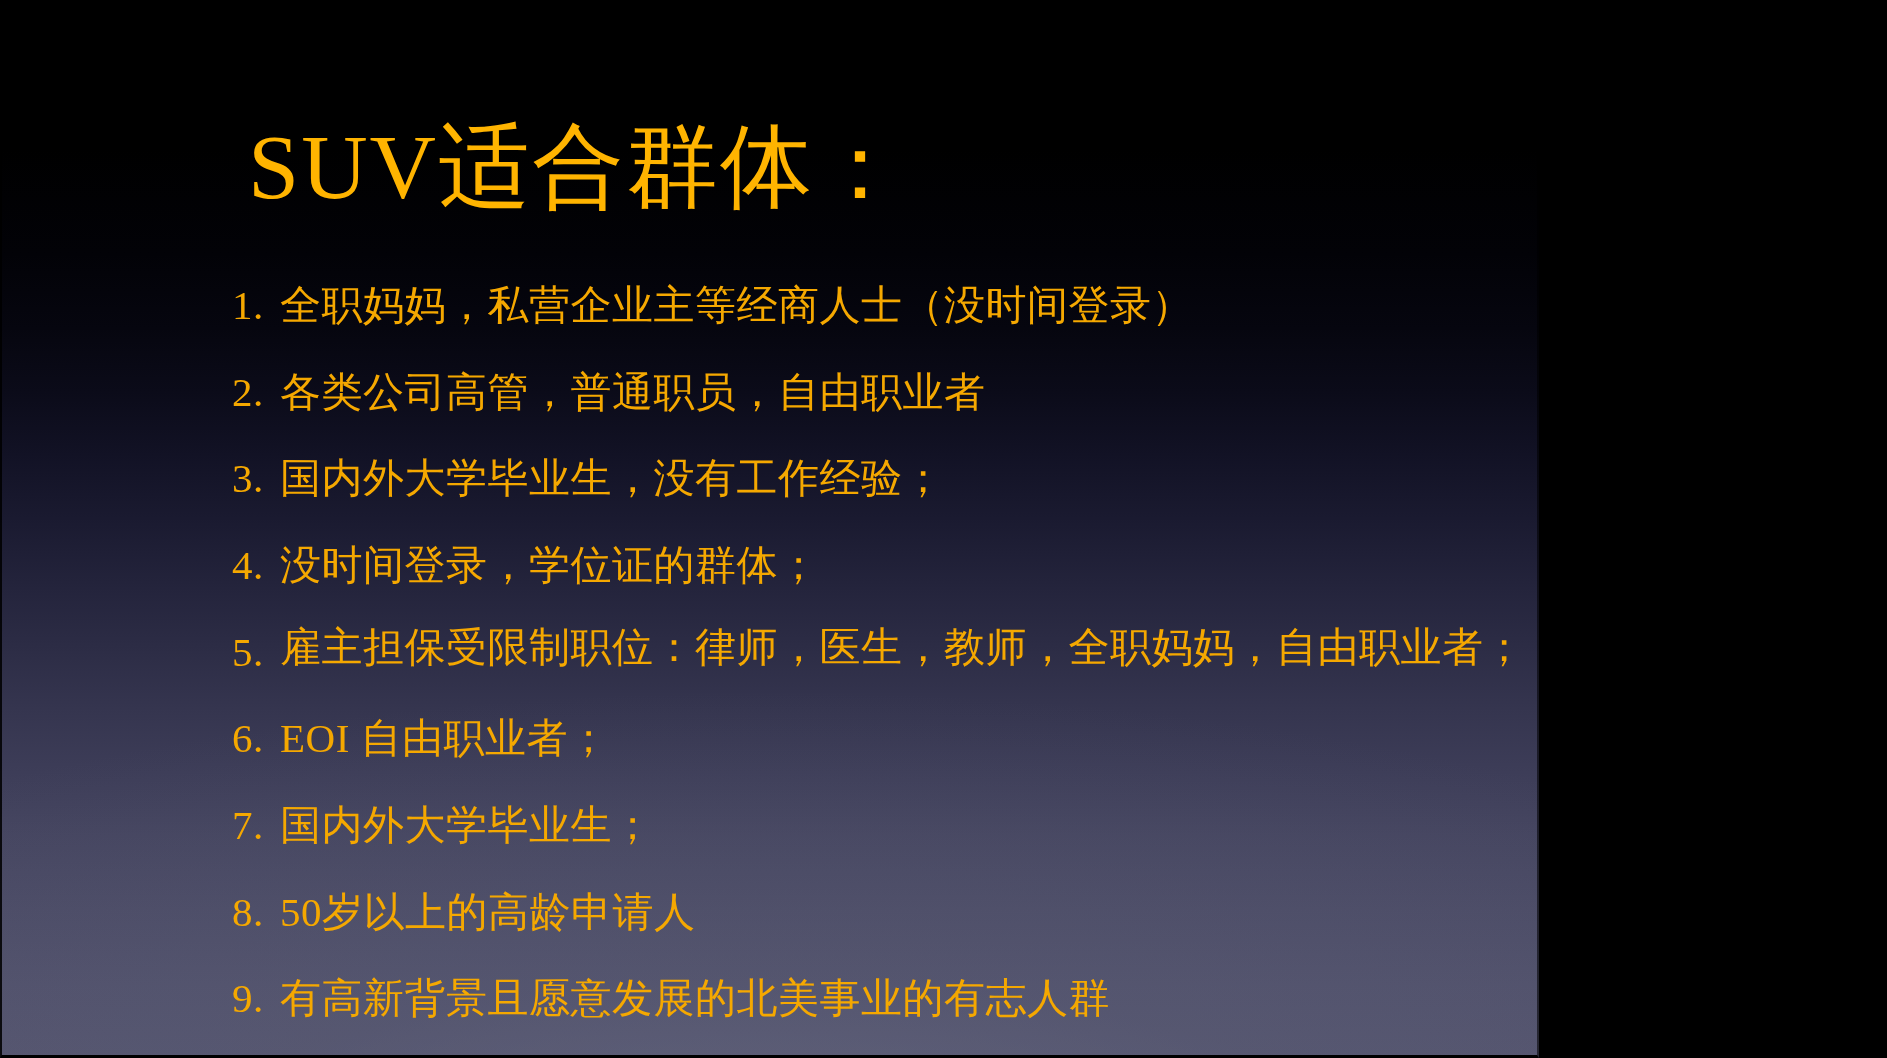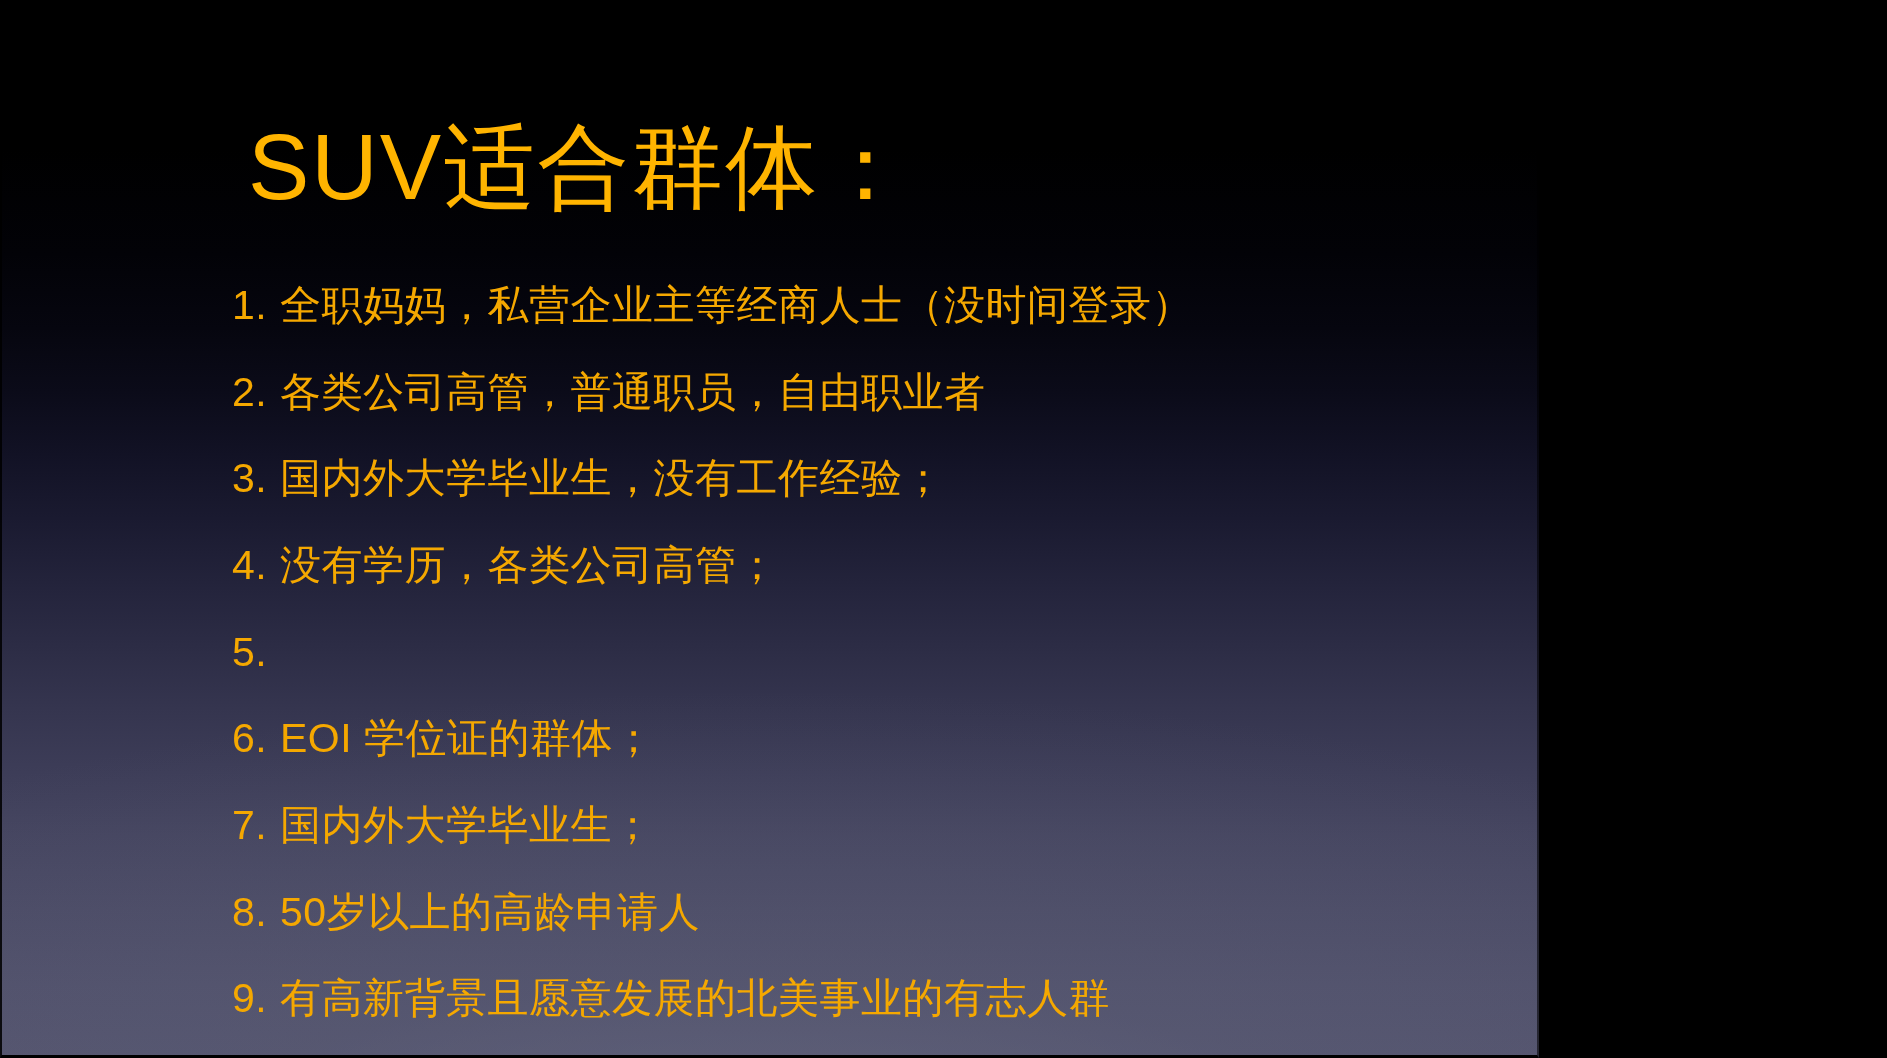--- a/index.html
+++ b/index.html
@@ -26,21 +26,21 @@
         #121225 43%,
         #1a1a30 49%,
         #23233b 55%,
         #2c2c45 61%,
         #35354f 67%,
         #3d3d58 73%,
         #454560 79%,
         #4b4b66 86%,
         #50506b 93%,
         #53536e 100%);
-    font-family: Liberation Sans, sans-serif;
+    font-family: Liberation Serif, serif;
     box-sizing: border-box;
   }
 
   
   .slide::after {
     content: "";
     position: absolute;
     inset: 0;
     pointer-events: none;
     border-bottom: 3px solid #000000;
@@ -121,30 +121,31 @@
       <span class="bullet-text">各类公司高管，普通职员，自由职业者</span>
     </li>
 
     <li class="bullet-item">
       <span class="bullet-marker">3.</span>
       <span class="bullet-text">国内外大学毕业生，没有工作经验；</span>
     </li>
 
     <li class="bullet-item">
       <span class="bullet-marker">4.</span>
-      <span class="bullet-text">没有学历，各类公司高管；</span>
+      <span class="bullet-text">没时间登录，学位证的群体；</span>
     </li>
 
     <li class="bullet-item wrap">
       <span class="bullet-marker">5.</span>
+      <span class="bullet-text">雇主担保受限制职位：律师，医生，教师，全职妈妈，自由职业者；</span>
     </li>
 
     <li class="bullet-item">
       <span class="bullet-marker">6.</span>
-      <span class="bullet-text">EOI 学位证的群体；</span>
+      <span class="bullet-text">EOI 自由职业者；</span>
     </li>
 
     <li class="bullet-item">
       <span class="bullet-marker">7.</span>
       <span class="bullet-text">国内外大学毕业生；</span>
     </li>
 
     <li class="bullet-item">
       <span class="bullet-marker">8.</span>
       <span class="bullet-text">50岁以上的高龄申请人</span>

